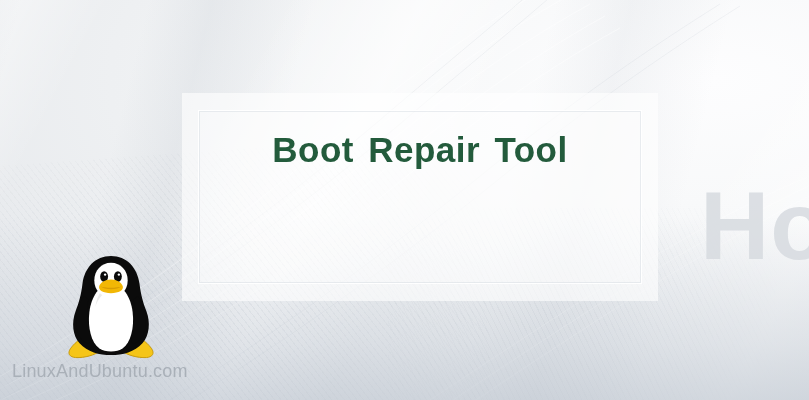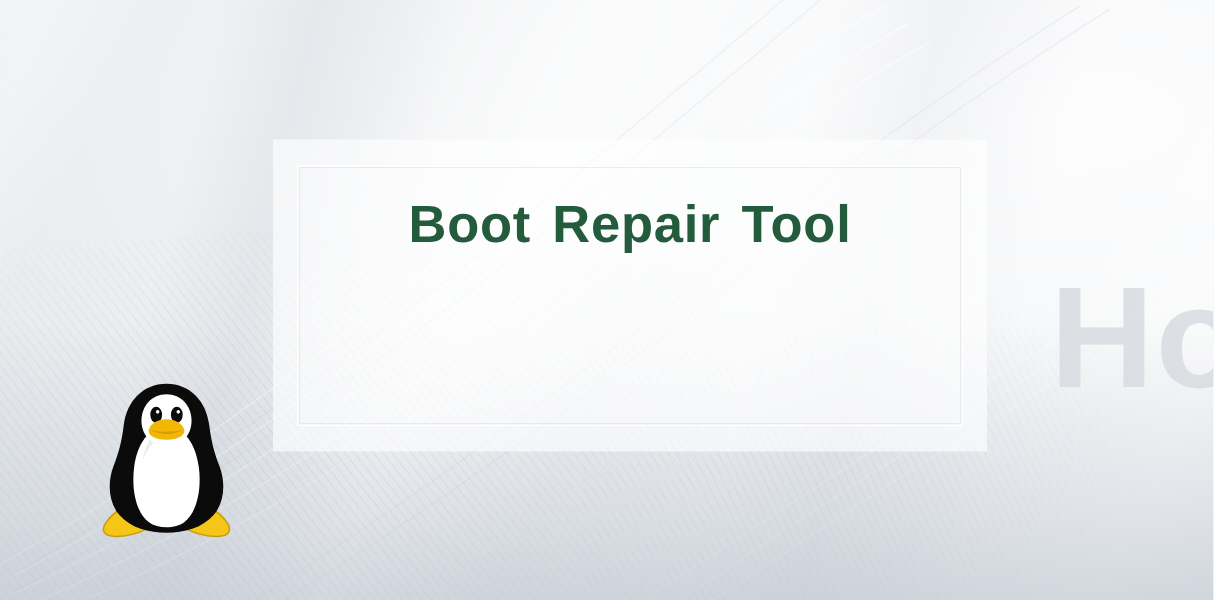--- a/index.html
+++ b/index.html
@@ -237,14 +237,15 @@
 
     <ellipse cx="84" cy="52" rx="8" ry="11" fill="#0b0b0b"></ellipse>
     <ellipse cx="112" cy="52" rx="8" ry="11" fill="#0b0b0b"></ellipse>
     <circle cx="86" cy="48" r="2.4" fill="#ffffff"></circle>
     <circle cx="114" cy="48" r="2.4" fill="#ffffff"></circle>
 
     <path d="M98,58 C 86,58 76,64 74,72 C 72,80 82,86 98,86 C 114,86 124,80 122,72 C 120,64 110,58 98,58 Z" fill="#f2b705"></path>
     <path d="M76,72 C 86,76 110,76 120,72 C 110,80 86,80 76,72 Z" fill="#d89c04"></path>
   </svg>
 
+  <div class="watermark">LinuxAndUbuntu.com</div>
 
 </div>
 
 </body></html>

